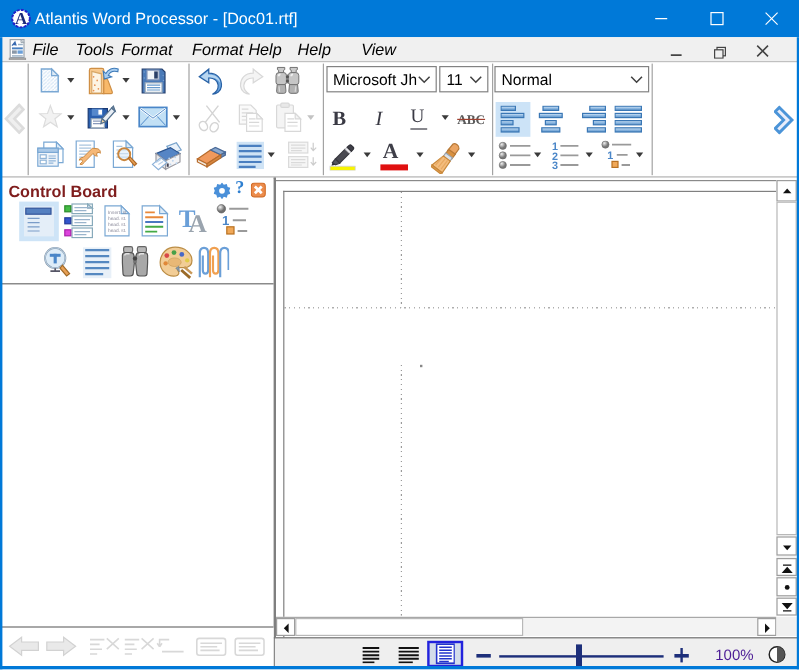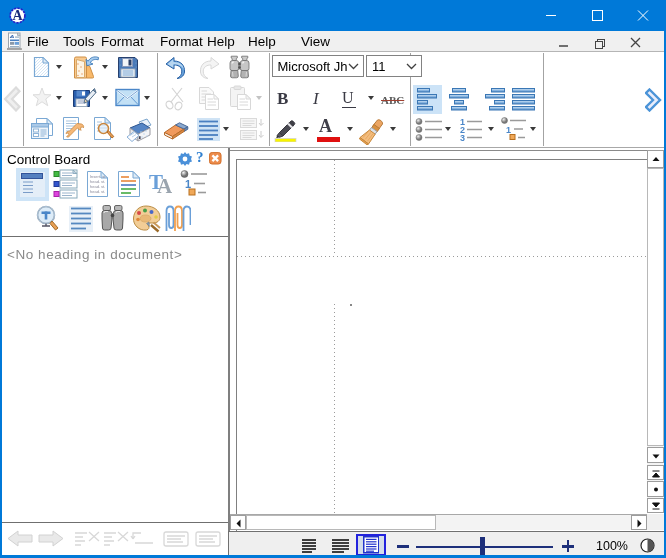--- a/index.html
+++ b/index.html
@@ -7,37 +7,37 @@
 body { font-family:"Liberation Sans", sans-serif; position:relative; background:#fff; }
 #win { position:absolute; left:0; top:0; width:666px; height:558px; }
 .abs { position:absolute; }
 
 #titlebar { position:absolute; left:0; top:0; width:666px; height:31px; background:#0079d8; }
 #title-text { position:absolute; left:29px; top:7.5px; color:#fff; font-size:13.5px; }
 #bl { position:absolute; left:0; top:31px; width:1.5px; height:527px; background:#0079d8; z-index:50;}
 #br { position:absolute; right:0; top:31px; width:2px; height:527px; background:#0079d8; z-index:50;}
 #bb { position:absolute; left:0; top:555px; width:666px; height:3px; background:#0079d8; z-index:50;}
 
-#menubar { position:absolute; left:0; top:31px; width:666px; height:21px; background:#f0f0f0; border-bottom:1px solid #b5b5b5; }
+#menubar { position:absolute; left:0; top:31px; width:666px; height:21px; background:#f0f0f0; border-bottom:1px solid #b5b5b5;font-style:italic; }
 .menuitem { position:absolute; top:3px; font-size:13.5px; color:#000; }
 
 #toolbar { position:absolute; left:0; top:52px; width:666px; height:96px; background:#fff; border-bottom:1px solid #a8a8a8; }
 .vsep { position:absolute; top:1px; width:1px; height:93px; background:#a3a3a3; }
 .dd { position:absolute; width:0; height:0; border-left:3.5px solid transparent; border-right:3.5px solid transparent; border-top:4.5px solid #3a3a3a; }
 .dd.gray { border-top-color:#c3c3c3; }
 .combo { position:absolute; height:22px; border:1px solid #828282; background:#fff; font-size:13px; color:#000; }
 .combo .ct { position:absolute; left:5px; top:3px; white-space:nowrap; overflow:hidden; }
 .combo svg.chev { position:absolute; right:4px; top:7px; }
 
 #leftpanel { position:absolute; left:0; top:148px; width:227.5px; height:407px; background:#fff; }
 #divider { position:absolute; left:227.5px; top:148px; width:2px; height:407px; background:#7f7f7f; }
 #docarea { position:absolute; left:229.5px; top:148px; width:436.5px; height:407px; background:#fff; }
 #topline { position:absolute; left:0; top:147.5px; width:666px; height:1px; background:#a8a8a8; }
 
-#cb-title { position:absolute; left:7px; top:3.5px; font-size:13.5px; font-weight:normal; color:#000000;text-align:center; }
+#cb-title { position:absolute; left:7px; top:3.5px; font-size:13.5px; font-weight:bold; color:#7f1d1d;text-align:center; }
 #cb-sep { position:absolute; left:0; top:87.8px; width:227.5px; height:1.6px; background:#6f6f6f; }
 #noheading { position:absolute; left:7px; top:99px; font-size:13.5px; letter-spacing:0.55px; color:#8a8a8a; }
 
 #pageborderL { position:absolute; left:6.5px; top:11px; width:1px; height:396px; background:#808080; }
 #pageborderT { position:absolute; left:6.5px; top:11px; width:411px; height:1px; background:#808080; }
 .vdots { position:absolute; width:1px; background-image:repeating-linear-gradient(to bottom, #9a9a9a 0px, #9a9a9a 1px, transparent 1px, transparent 4px); }
 .hdots { position:absolute; height:1px; background-image:repeating-linear-gradient(to right, #9a9a9a 0px, #9a9a9a 1px, transparent 1px, transparent 4px); }
 
 .sbtn { position:absolute; background:#fff; border:1px solid #9d9d9d; }
 .sbtn svg { position:absolute; left:0; top:0; }
@@ -50,20 +50,21 @@
 </style>
 </head>
 <body>
 <div id="win">
   <div id="titlebar">
     <svg class="abs" style="left:9px;top:7px" width="17" height="17" viewBox="0 0 17 17">
       <circle cx="8.5" cy="8.5" r="7.3" fill="#fff" stroke="#2323c8" stroke-width="1.8" stroke-dasharray="2.4 1"></circle>
       <circle cx="8.5" cy="8.5" r="6.3" fill="#fff"></circle>
       <text x="8.5" y="13.2" font-size="14" font-weight="bold" font-family="Liberation Serif" fill="#1a2a7a" text-anchor="middle">A</text>
     </svg>
+    <div id="title-text">Atlantis Word Processor - [Doc01.rtf]</div>
     <svg class="abs" style="left:541px;top:0" width="125" height="31" viewBox="0 0 125 31">
       <line x1="5" y1="15.5" x2="15" y2="15.5" stroke="#fff" stroke-width="1"></line>
       <rect x="51.5" y="10.5" width="10" height="10" fill="none" stroke="#fff" stroke-width="1"></rect>
       <line x1="97" y1="10.5" x2="107" y2="20.5" stroke="#fff" stroke-width="1"></line>
       <line x1="107" y1="10.5" x2="97" y2="20.5" stroke="#fff" stroke-width="1"></line>
     </svg>
   </div>
   <div id="bl"></div>
     <div id="br"></div>
     <div id="bb"></div>
@@ -422,22 +423,28 @@
       <rect x="9" y="17.5" width="5" height="5" fill="#f0a858" stroke="#b87020"></rect>
       <line x1="17" y1="20.5" x2="24" y2="20.5" stroke="#9a9a9a" stroke-width="1.5"></line>
     </svg>
     <div class="dd" style="left:530px;top:75px"></div>
     <div class="combo" style="left:271.5px;top:3px;width:92px">
       <div class="ct" style="width:69px">Microsoft JhengHei</div>
       <svg class="chev" width="11" height="7" viewBox="0 0 11 7">
           <path d="M1 1 L5.5 5.5 L10 1" fill="none" stroke="#404040" stroke-width="1.3"></path>
         </svg>
     </div>
-    <div class="combo" style="left:366px;top:3px;width:56px">
+    <div class="combo" style="left:366px;top:3px;width:41px">
       <div class="ct">11</div>
+      <svg class="chev" width="11" height="7" viewBox="0 0 11 7">
+          <path d="M1 1 L5.5 5.5 L10 1" fill="none" stroke="#404040" stroke-width="1.3"></path>
+        </svg>
+    </div>
+    <div class="combo" style="left:412px;top:3px;width:129px">
+      <div class="ct">Normal</div>
       <svg class="chev" width="11" height="7" viewBox="0 0 11 7">
           <path d="M1 1 L5.5 5.5 L10 1" fill="none" stroke="#404040" stroke-width="1.3"></path>
         </svg>
     </div>
     <svg class="abs" style="left:644.5px;top:36px" width="17" height="24" viewBox="0 0 17 24">
       <path d="M4.5 1.5 L15 12 L4.5 22.5 L1 19 L8 12 L1 5 Z" fill="#e9edfb" stroke="#4b94d8" stroke-width="2.4" stroke-linejoin="miter"></path>
     </svg>
   </div>
 
   <div id="topline"></div>
@@ -566,21 +573,20 @@
       <path d="M17.5 22.5 L14.5 19.5 L17 18 Z" fill="#8a9aaa" stroke="#6a7a8a" stroke-width="0.6"></path>
     </svg>
     <svg class="abs" style="left:164px;top:56px" width="27" height="29" viewBox="0 0 27 29">
       <g fill="none" stroke-width="1.8">
         <path d="M2.5 27 L2.5 7 Q2.5 2.5 6 2.5 Q9.5 2.5 9.5 7 L9.5 21 Q9.5 24 7.2 24 Q5 24 5 21 L5 9" stroke="#6a9fd8"></path>
         <path d="M11 27 L11 7 Q11 2.5 14.5 2.5 Q18 2.5 18 7 L18 21 Q18 24 15.7 24 Q13.5 24 13.5 21 L13.5 9" stroke="#f0a050"></path>
         <path d="M19.5 27 L19.5 7 Q19.5 2.5 23 2.5 Q26.5 2.5 26.5 7 L26.5 21" stroke="#6a9fd8"></path>
       </g>
     </svg>
     <div id="cb-sep"></div>
-    <div id="noheading">&lt;No heading in document&gt;</div>
   </div>
   <div id="divider"></div>
 
   <div id="docarea">
     <div class="abs" style="left:0;top:1.8px;width:436.5px;height:1.2px;background:#8a8a8a"></div>
     <div id="pageborderL"></div>
     <div id="pageborderT"></div>
     <div class="vdots" style="left:104.5px;top:12px;height:96px"></div>
     <div class="hdots" style="left:7px;top:108px;width:410px"></div>
     <div class="vdots" style="left:104.5px;top:156px;height:209px"></div>
@@ -658,21 +664,21 @@
           <line x1="3" y1="10.6" x2="13.5" y2="10.6"></line>
           <line x1="3" y1="13" x2="13.5" y2="13"></line>
           <line x1="3" y1="15.2" x2="11" y2="15.2"></line>
         </g>
     </svg>
     <div class="abs" style="left:168.5px;top:13px;width:12px;height:2.5px;background:#1d2f7a"></div>
     <div class="abs" style="left:187.5px;top:14px;width:137px;height:1.5px;background:#1d2f7a"></div>
     <div class="abs" style="left:251.5px;top:4.5px;width:5px;height:19px;background:#1d2f7a"></div>
     <div class="abs" style="left:333.5px;top:13px;width:12px;height:2.5px;background:#1d2f7a"></div>
     <div class="abs" style="left:338.2px;top:8.2px;width:2.5px;height:12px;background:#1d2f7a"></div>
-    <div class="abs" style="left:367.5px;top:7px;font-size:12.5px;color:#000000">100%</div>
+    <div class="abs" style="left:367.5px;top:7px;font-size:12.5px;color:#4c1d95">100%</div>
     <svg class="abs" style="left:411px;top:6px" width="15" height="15" viewBox="0 0 15 15">
       <circle cx="7.5" cy="7.5" r="6.5" fill="#fff" stroke="#222" stroke-width="1.2"></circle>
       <path d="M7.5 1 A6.5 6.5 0 0 1 7.5 14 Z" fill="#555"></path>
     </svg>
   </div>
   <div id="botnav">
     <svg class="abs" style="left:7px;top:6.5px" width="215" height="20" viewBox="0 0 215 20">
       <g fill="#e9e9e9" stroke="#d2d2d2">
         <path d="M1 9.5 L11 2 L11 6 L25 6 L25 13 L11 13 L11 17 Z"></path>
         <path d="M56 9.5 L46 2 L46 6 L32 6 L32 13 L46 13 L46 17 Z"></path>

